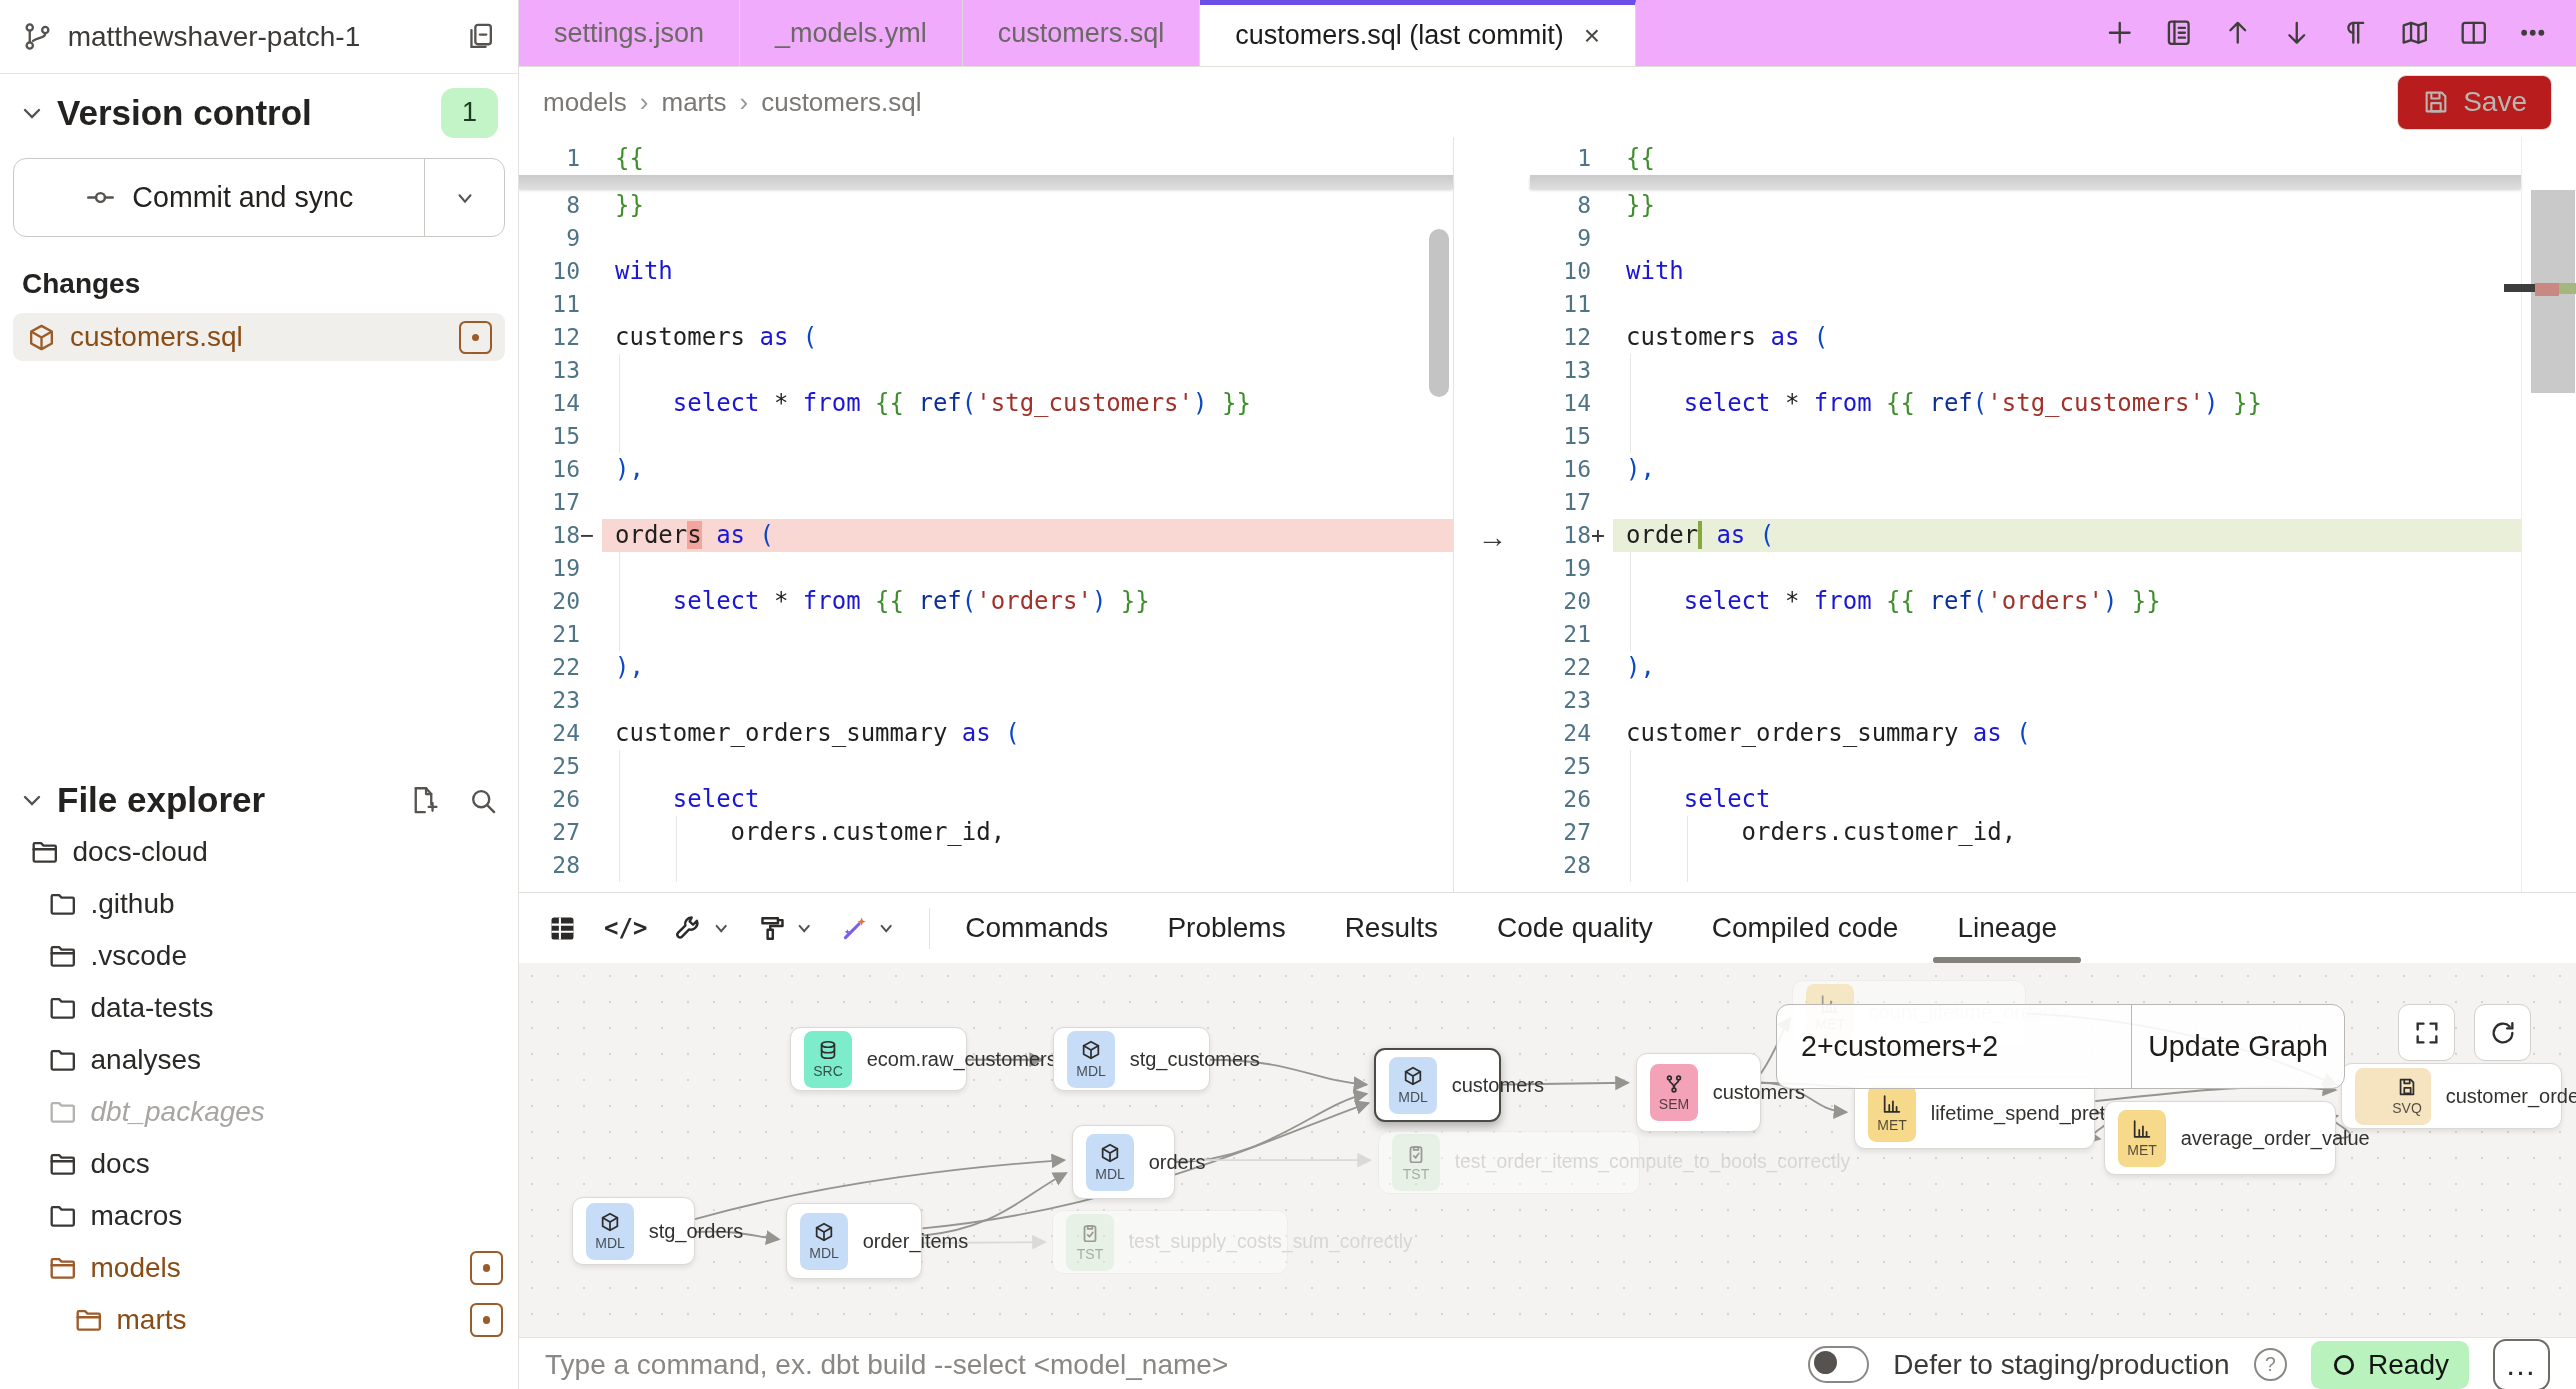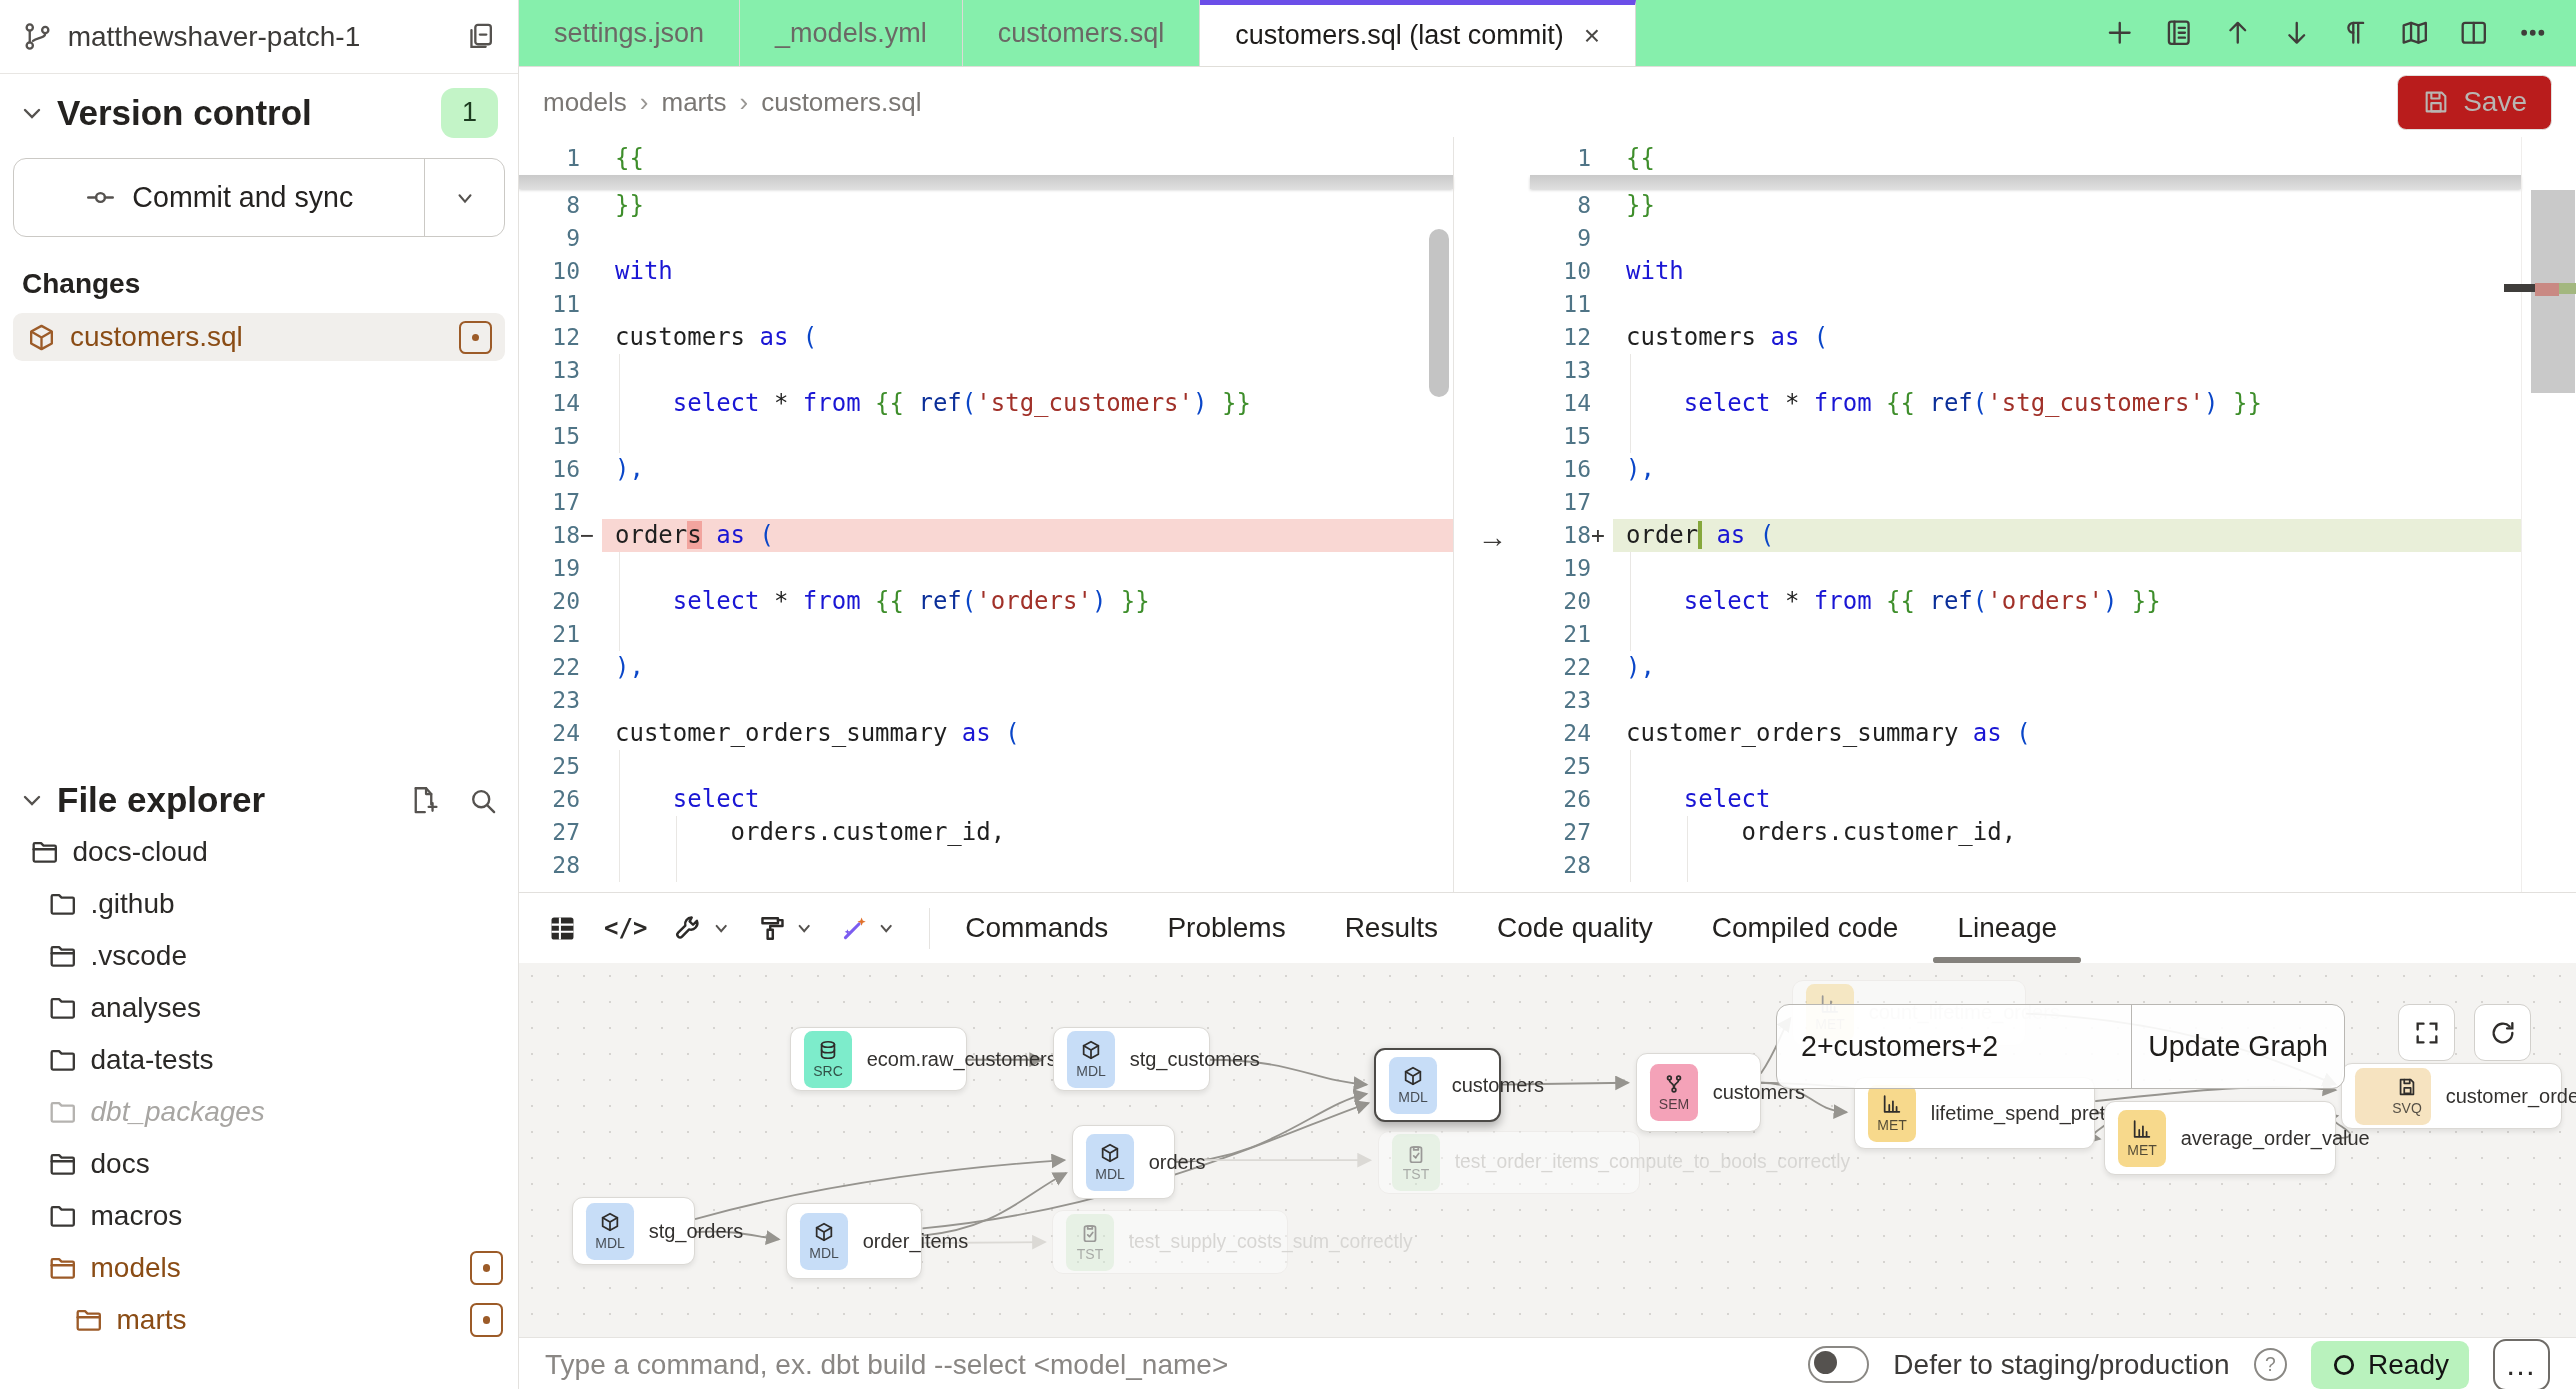--- a/index.html
+++ b/index.html
@@ -27,21 +27,21 @@
   .tree-row{height:52px;display:flex;align-items:center;gap:13px;font-size:28px;color:#2b2927;cursor:pointer;padding-right:14.7px;}
   .tree-row .ticon{width:29.5px;height:29.5px;flex:none;color:#3a3836;}
   .tree-row .ticon svg{width:100%;height:100%;}
   .tree-row.muted{color:#a8a6a3;font-style:italic;}
   .tree-row.muted .ticon{color:#b5b3b0;}
   .tree-row.accent{color:#8a4c15;}
   .tree-row.accent .ticon{color:#9c5b28;}
   .tree-row .tlabel{flex:1;white-space:nowrap;overflow:hidden;}
   
   #main{flex:1;display:flex;flex-direction:column;min-width:0;}
-  #tabbar{height:66px;background:#86efac;display:flex;align-items:stretch;flex:none;border-bottom:1.8px solid #e0ded9;}
+  #tabbar{height:66px;background:#f0abfc;display:flex;align-items:stretch;flex:none;border-bottom:1.8px solid #e0ded9;}
   #tabs{display:flex;align-items:stretch;}
   .tab{display:flex;align-items:center;padding:0 35px;font-size:27px;color:#6b6865;border-right:1.8px solid #dcdad6;cursor:pointer;white-space:nowrap;position:relative;}
   .tab.active{background:#fff;color:#1d1b19;font-weight:500;border-top:5.5px solid #6b4ee8;padding-top:0;}
   .tab .close{margin-left:20px;font-size:28px;color:#4a4845;}
   #tab-actions{margin-left:auto;display:flex;align-items:center;gap:20px;padding-right:24px;}
   .act-btn{width:39px;height:39px;display:flex;align-items:center;justify-content:center;color:#3f3d3a;font-size:33px;cursor:pointer;}
   .act-btn svg{width:29.5px;height:29.5px;}
   #crumbrow{height:70px;background:#fff;display:flex;align-items:center;padding:0 24px;flex:none;}
   #breadcrumb{font-size:26px;color:#7a7774;display:flex;gap:13px;align-items:center;}
   #breadcrumb .sep{color:#9a9794;}
@@ -228,27 +228,27 @@
             <span class="ticon"><svg viewBox="0 0 24 24" fill="none" stroke="currentColor" stroke-width="1.9" stroke-linecap="round" stroke-linejoin="round">
                 <path d="M3 6a1 1 0 0 1 1-1h5l2 2h9a1 1 0 0 1 1 1v11a1 1 0 0 1-1 1H4a1 1 0 0 1-1-1z"></path>
                 <path d="M3 10h18"></path>
               </svg></span>
             <span class="tlabel">.vscode</span>
           </div>
           <div class="tree-row" style="padding-left: 48px;">
             <span class="ticon"><svg viewBox="0 0 24 24" fill="none" stroke="currentColor" stroke-width="1.9" stroke-linecap="round" stroke-linejoin="round">
                 <path d="M3 6a1 1 0 0 1 1-1h5l2 2h9a1 1 0 0 1 1 1v11a1 1 0 0 1-1 1H4a1 1 0 0 1-1-1z"></path>
               </svg></span>
-            <span class="tlabel">analyses</span>
+            <span class="tlabel">data-tests</span>
           </div>
           <div class="tree-row" style="padding-left: 48px;">
             <span class="ticon"><svg viewBox="0 0 24 24" fill="none" stroke="currentColor" stroke-width="1.9" stroke-linecap="round" stroke-linejoin="round">
                 <path d="M3 6a1 1 0 0 1 1-1h5l2 2h9a1 1 0 0 1 1 1v11a1 1 0 0 1-1 1H4a1 1 0 0 1-1-1z"></path>
               </svg></span>
-            <span class="tlabel">data-tests</span>
+            <span class="tlabel">analyses</span>
           </div>
           <div class="tree-row muted" style="padding-left: 48px;">
             <span class="ticon"><svg viewBox="0 0 24 24" fill="none" stroke="currentColor" stroke-width="1.9" stroke-linecap="round" stroke-linejoin="round">
                 <path d="M3 6a1 1 0 0 1 1-1h5l2 2h9a1 1 0 0 1 1 1v11a1 1 0 0 1-1 1H4a1 1 0 0 1-1-1z"></path>
               </svg></span>
             <span class="tlabel">dbt_packages</span>
           </div>
           <div class="tree-row" style="padding-left: 48px;">
             <span class="ticon"><svg viewBox="0 0 24 24" fill="none" stroke="currentColor" stroke-width="1.9" stroke-linecap="round" stroke-linejoin="round">
                 <path d="M3 6a1 1 0 0 1 1-1h5l2 2h9a1 1 0 0 1 1 1v11a1 1 0 0 1-1 1H4a1 1 0 0 1-1-1z"></path>

